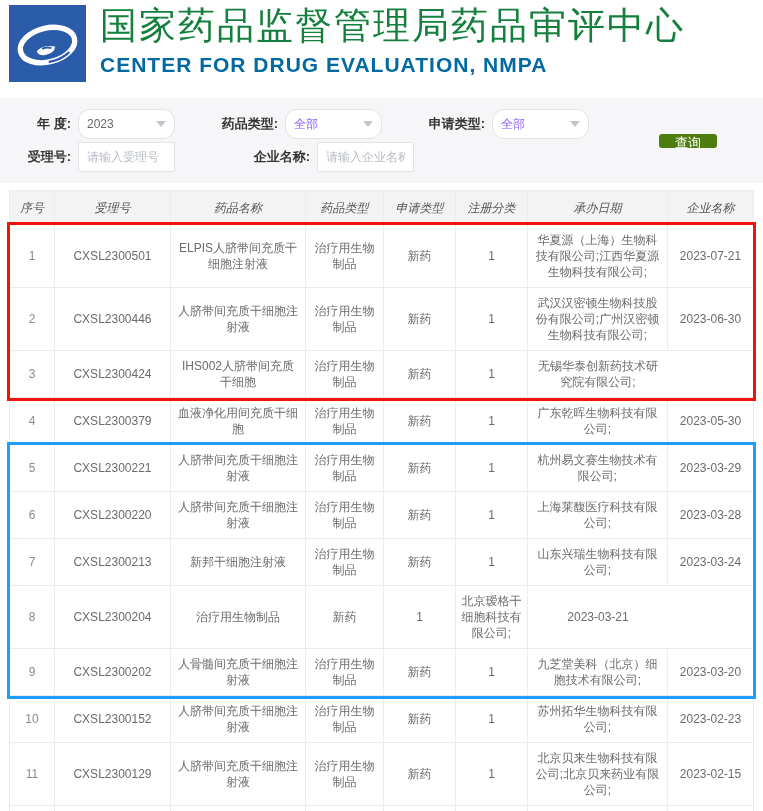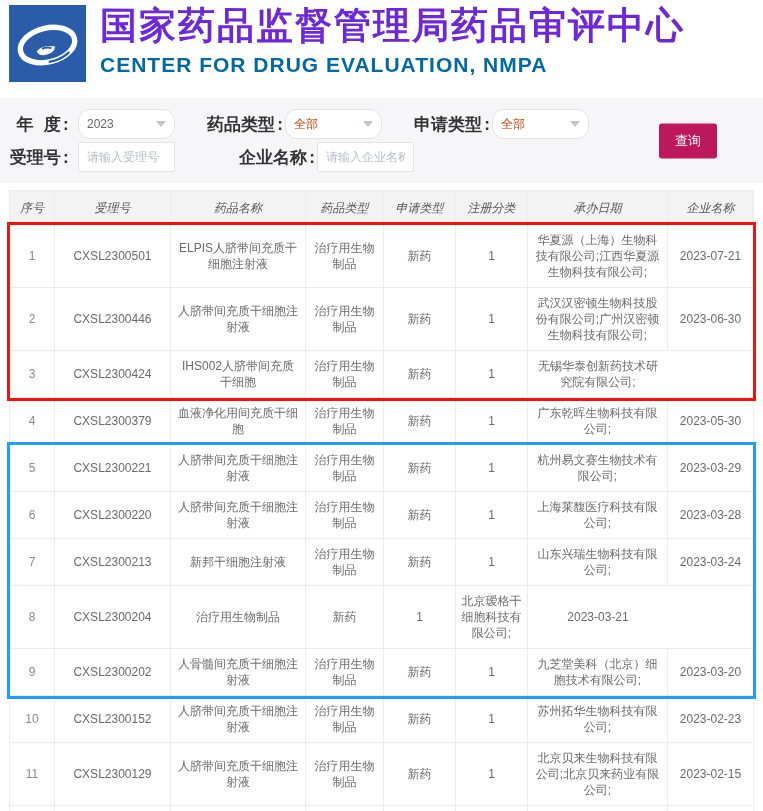--- a/index.html
+++ b/index.html
@@ -4,40 +4,40 @@
 <style>
   * { margin:0; padding:0; box-sizing:border-box; }
   html,body { background:#ffffff; font-family:"Liberation Sans","DejaVu Sans",sans-serif; }
   body { width:763px; }
 
   
   .site-header { position:relative; height:95px; background:#fff; }
   .logo { position:absolute; left:9px; top:5px; width:77px; height:77px; background:#2A5CAA; }
   .logo svg { width:100%; height:100%; display:block; }
   .title-block { position:absolute; left:100px; top:2px; }
-  .site-title { font-size:37px; font-weight:700; color:#6d28d9; letter-spacing:2px; line-height:48px; }
+  .site-title { font-size:37px; font-weight:400; color:#15803d; letter-spacing:2px; line-height:48px; }
   .site-subtitle { font-size:21px; font-weight:800; color:#0369a1; letter-spacing:1px; line-height:30px; }
 
   
   .filters { background:#f6f6f8; padding:8px 0 8px 0; margin-top:3px; position:relative; }
   .f-row { display:flex; align-items:center; height:30px; margin:3px 0; }
   .f-group { display:flex; align-items:center; }
-  .f-label { width:78px; text-align:right; font-size:17px; font-weight:700; color:#333; padding-right:7px; white-space:pre;font-family:Liberation Mono, monospace; }
+  .f-label { width:78px; text-align:right; font-size:13px; font-weight:700; color:#333; padding-right:7px; white-space:pre; }
   .f-label.first { width:78px; }
   .field { width:97px; height:30px; background:#fff; border:1px solid #e3e3e6; border-radius:12px;
            display:flex; align-items:center; padding:0 8px; font-size:12px; }
   .select-box { justify-content:space-between; cursor:pointer; }
   .select-box .val { color:#666; }
-  .select-box .val.muted { color:#c2410c; }
+  .select-box .val.muted { color:#8b5cf6; }
   .caret { width:0; height:0; border-left:5px solid transparent; border-right:5px solid transparent; border-top:6px solid #c0c4cc; }
   .text-input { border:1px solid #e3e3e6; width:97px; height:30px; border-radius:2px; padding:0 8px; font-size:12px; color:#333; font-weight:700; font-family:inherit; outline:none; }
   .text-input::placeholder { color:#b8bcc4; font-weight:400; }
   .gap { width:32px; }
   .search-btn { position:absolute; right:46px; top:50%; transform:translateY(-50%);
-                width:58px; height:35px; background:#be185d; color:#fff; border:none; border-radius:3px;
+                width:58px; height:14px; background:#4d7c0f; color:#fff; border:none; border-radius:3px;
                 font-size:13px; cursor:pointer; font-family:inherit; }
 
   
   .table-wrap { margin:7px 9px 10px 9px; border:1px solid #ececee; }
   .trow { display:grid; grid-template-columns:45px 116px 135px 78px 72px 72px 140px 1fr; }
   .td { border-right:1px solid #ececee; display:flex; align-items:center; justify-content:center;
         text-align:center; font-size:12px; color:#6b6b6b; padding:7px 5px; line-height:16px; }
   .td:last-child { border-right:none; }
   .thead { background:#f3f3f4;font-style:italic; }
   .thead .td { color:#555; padding:9px 4px; }

